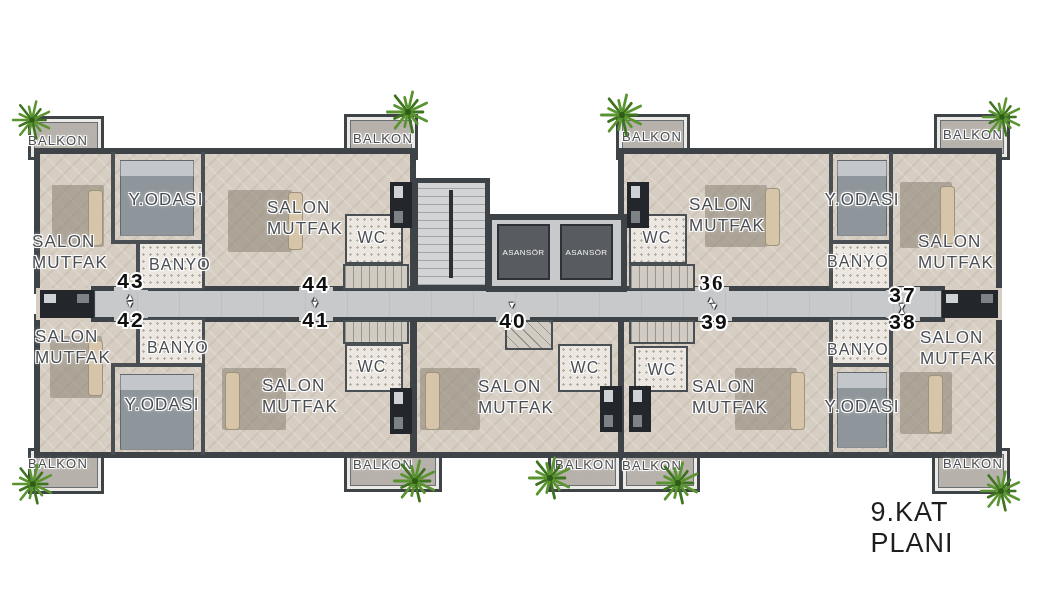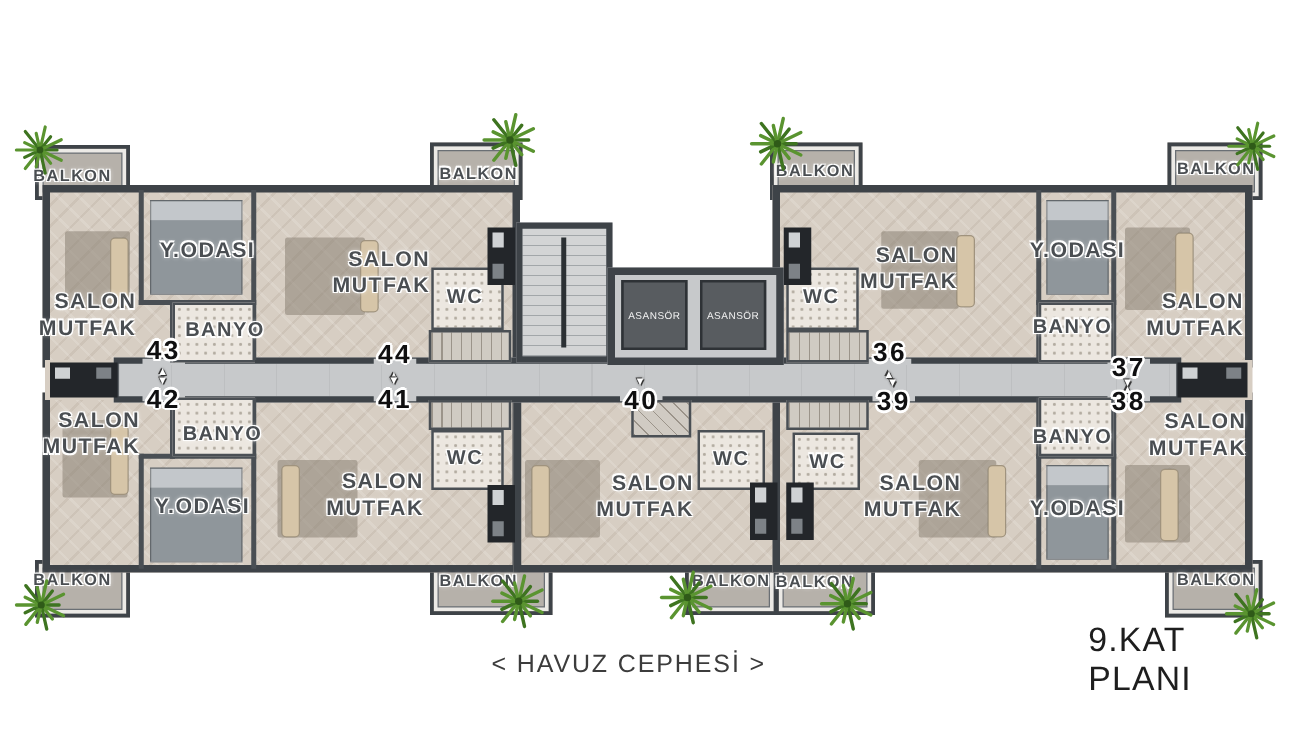--- a/index.html
+++ b/index.html
@@ -48,42 +48,41 @@
   .rug{background:#8a8175;opacity:.55;border-radius:2px;z-index:3;}
   .sofa{background:#d6c5a8;border:1px solid rgba(0,0,0,.25);border-radius:4px;z-index:3;}
   .bed{background:linear-gradient(180deg,#c3c7cb 0 20%,#8f969b 20%);border:1px solid rgba(0,0,0,.3);z-index:3;}
   .counter{background:#23262a;z-index:3;}
   .counter::before{content:"";position:absolute;left:4px;top:4px;width:12px;height:9px;background:#cfd2d4;}
   .counter::after{content:"";position:absolute;right:5px;top:4px;width:12px;height:9px;background:#7d8287;}
   .counter.vert::before{width:9px;height:12px;}
   .counter.vert::after{width:9px;height:12px;right:auto;left:4px;top:auto;bottom:5px;}
   
   .room-label{position:absolute;transform:translate(-50%,-50%);color:var(--label);
-              letter-spacing:1.2px;white-space:pre-line;text-align:right;line-height:1.25;
-              z-index:6;font-weight:700;
+              letter-spacing:1.2px;white-space:pre-line;text-align:left;line-height:1.25;
+              z-index:6;font-weight:400;
               text-shadow:-1px -1px 0 #fff,1px -1px 0 #fff,-1px 1px 0 #fff,1px 1px 0 #fff,0 0 4px #fff;}
   .unit-num{position:absolute;transform:translate(-50%,-50%);color:#0f0f10;font-weight:700;
             font-size:21px;letter-spacing:2px;z-index:7;
             text-shadow:-2px 0 0 #fff,2px 0 0 #fff,0 -2px 0 #fff,0 2px 0 #fff,
                         -1.5px -1.5px 0 #fff,1.5px -1.5px 0 #fff,-1.5px 1.5px 0 #fff,1.5px 1.5px 0 #fff;}
   .entry-arrow{position:absolute;left:50%;transform:translateX(-50%);font-size:9px;color:#fff;
                text-shadow:0 0 2px #000,1px 1px 0 #444,-1px -1px 0 #444;z-index:7;}
   .plant{position:absolute;z-index:8;}
   
   .facade{position:absolute;transform:translate(-50%,-50%);color:#3c3c3c;font-size:20px;
           letter-spacing:1.5px;z-index:9;}
   .plan-title{position:absolute;color:#1e1e1e;font-size:27px;letter-spacing:1px;z-index:9;
               transform:translate(-50%,-50%);}
 </style>
 </head>
 <body>
 
 <div class="stage">
 
-  <div class="facade" style="left:503px;top:532px;">&lt; HAVUZ CEPHESİ &gt;</div>
   <div class="plan-title" style="left:926px;top:528px;">9.KAT PLANI</div>
 
   <div class="abs balcony" style="left:28px;top:116px;width:76px;height:44px;"></div>
   <div class="abs balcony" style="left:344px;top:114px;width:74px;height:46px;"></div>
   <div class="abs balcony" style="left:616px;top:114px;width:74px;height:46px;"></div>
   <div class="abs balcony" style="left:934px;top:114px;width:76px;height:46px;"></div>
   <div class="abs balcony" style="left:28px;top:448px;width:76px;height:46px;"></div>
   <div class="abs balcony" style="left:344px;top:448px;width:98px;height:44px;"></div>
   <div class="abs balcony" style="left:548px;top:448px;width:74px;height:44px;"></div>
   <div class="abs balcony" style="left:620px;top:448px;width:80px;height:44px;"></div>
@@ -217,21 +216,21 @@
       <div class="room-label" style="left: 858px; top: 350px; font-size: 16px;">BANYO</div>
       <div class="room-label" style="left: 372px; top: 238px; font-size: 16px;">WC</div>
       <div class="room-label" style="left: 657px; top: 238px; font-size: 16px;">WC</div>
       <div class="room-label" style="left: 372px; top: 367px; font-size: 16px;">WC</div>
       <div class="room-label" style="left: 585px; top: 368px; font-size: 16px;">WC</div>
       <div class="room-label" style="left: 662px; top: 370px; font-size: 16px;">WC</div>
     </div>
   <div>
       <div class="unit-num" style="left: 131px; top: 281px;">43<span class="entry-arrow" style="bottom: -9px;">▲</span></div>
       <div class="unit-num" style="left: 316px; top: 284px;">44<span class="entry-arrow" style="bottom: -9px;">▲</span></div>
-      <div class="unit-num" style="left: 712px; top: 283px;">36<span class="entry-arrow" style="bottom: -9px;">▲</span></div>
+      <div class="unit-num" style="left: 712px; top: 283px; font-family: Liberation Serif, serif;">36<span class="entry-arrow" style="bottom: -9px;">▲</span></div>
       <div class="unit-num" style="left: 903px; top: 295px;">37<span class="entry-arrow" style="bottom: -9px;">▲</span></div>
       <div class="unit-num" style="left: 131px; top: 320px;">42<span class="entry-arrow" style="top: -9px;">▼</span></div>
       <div class="unit-num" style="left: 316px; top: 320px;">41<span class="entry-arrow" style="top: -9px;">▼</span></div>
       <div class="unit-num" style="left: 513px; top: 321px;">40<span class="entry-arrow" style="top: -9px;">▼</span></div>
       <div class="unit-num" style="left: 715px; top: 322px;">39<span class="entry-arrow" style="top: -9px;">▼</span></div>
       <div class="unit-num" style="left: 903px; top: 322px;">38<span class="entry-arrow" style="top: -9px;">▼</span></div>
     </div>
   <div>
       <svg width="42" height="42" viewBox="-20 -20 40 40" class="plant" style="left: 11px; top: 99px;">
         <line x1="0" y1="0" x2="13" y2="0" stroke="#3e7420" stroke-width="2.4" stroke-linecap="round"></line>

